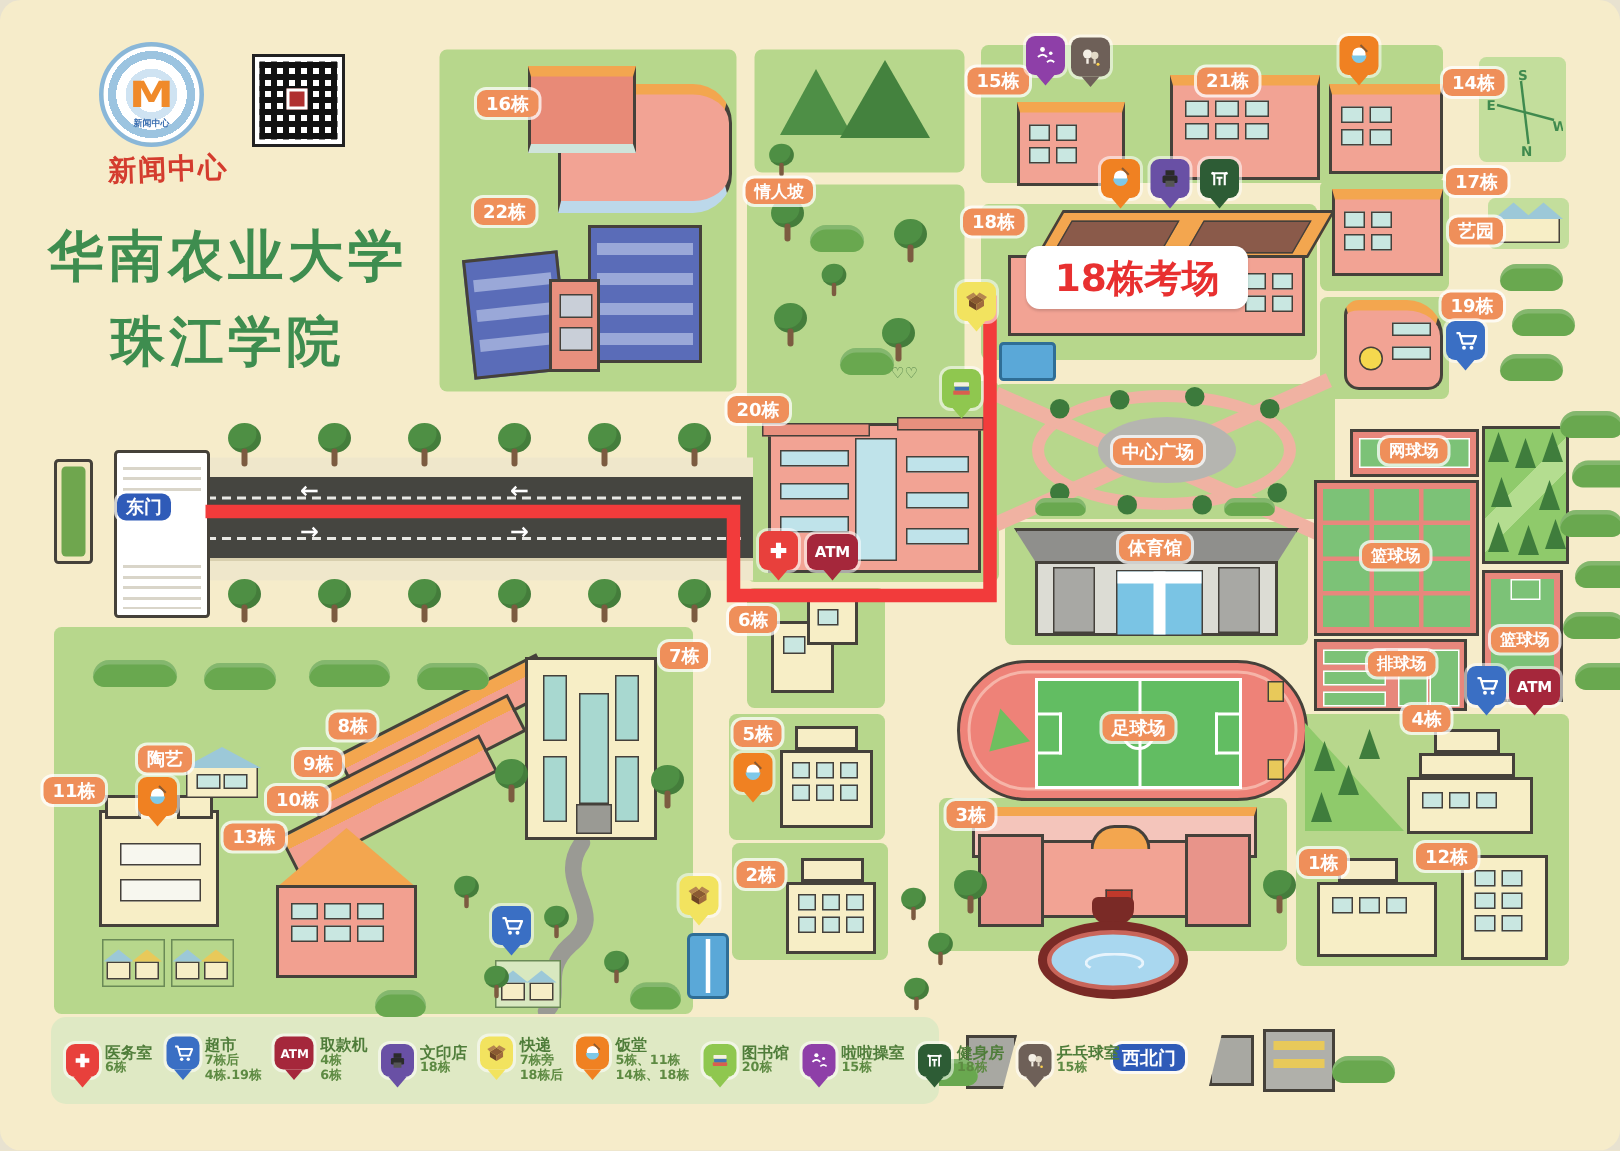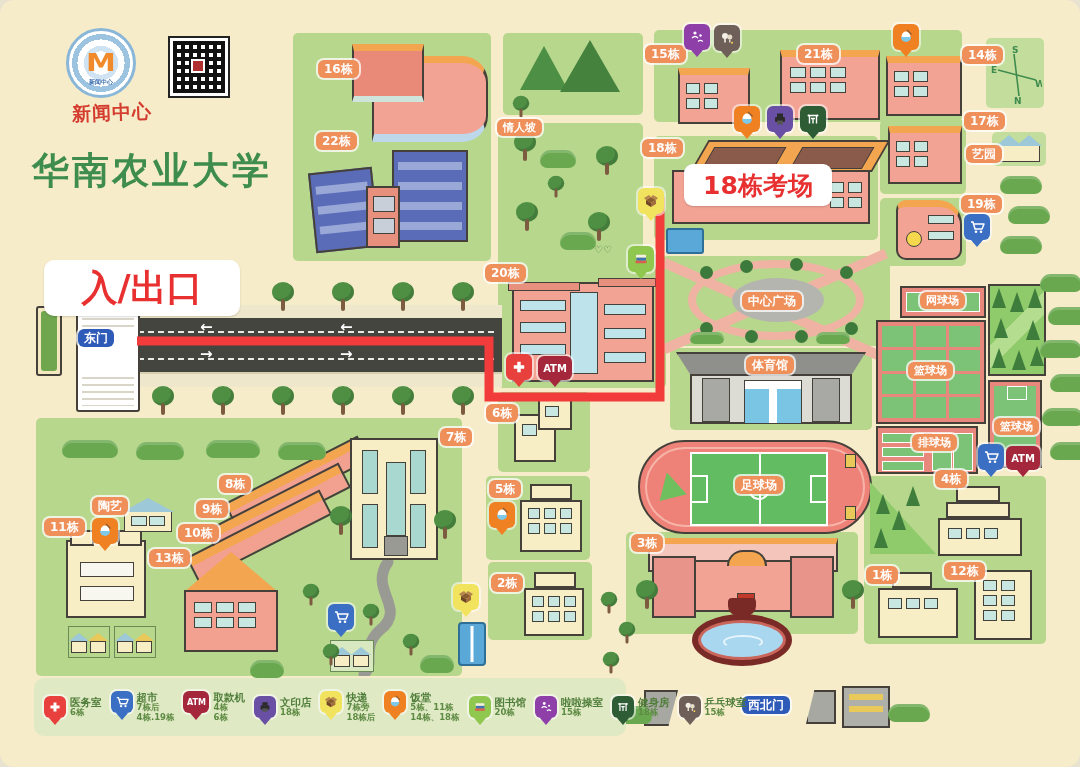--- a/index.html
+++ b/index.html
@@ -112,22 +112,22 @@
     <span style="color:#f08a2a;font-weight:bold;font-size:24px;transform:scaleX(1.25);">M</span>
     <span style="position:absolute;bottom:8px;font-size:6px;color:#3a6fb0;font-weight:bold;">新闻中心</span>
   </div>
   <div class="abs" style="left:52px;top:100px;width:120px;text-align:center;color:#d43c2e;font-weight:bold;font-size:19px;transform:rotate(-2deg);z-index:9;letter-spacing:1px;">新闻中心</div>
   <div class="abs" style="left:168px;top:36px;width:58px;height:58px;background:#fff;border:2px solid #222;z-index:9;">
     <div style="position:absolute;inset:3px;background:repeating-linear-gradient(0deg,#111 0 4px,transparent 4px 8px),repeating-linear-gradient(90deg,#111 0 4px,#fff 4px 8px);"></div>
     <div style="position:absolute;left:21px;top:21px;width:14px;height:14px;background:#b03030;border:2px solid #fff;box-sizing:border-box;"></div>
   </div>
   <div id="title">
     <div class="t1">华南农业大学</div>
-  </div>
-  <div class="sign" style="left:44px;top:260px;width:196px;height:56px;font-size:36px;">入/出口</div>
+    <div class="t2">珠江学院</div>
+  </div>
 
   <div class="abs" style="left:520px;top:46px;width:0;height:0;border-left:24px solid transparent;border-right:24px solid transparent;border-bottom:44px solid #4e8f46;z-index:2;"></div>
   <div class="abs" style="left:560px;top:40px;width:0;height:0;border-left:30px solid transparent;border-right:30px solid transparent;border-bottom:52px solid #44823e;z-index:2;"></div>
   <div class="tree sm" style="left:510px;top:92px;"></div>
   <div class="tree" style="left:514px;top:132px;"></div>
   <div class="tree" style="left:596px;top:146px;"></div>
   <div class="tree sm" style="left:545px;top:172px;"></div>
   <div class="tree" style="left:516px;top:202px;"></div>
   <div class="tree" style="left:588px;top:212px;"></div>
   <div class="bush" style="left:540px;top:150px;width:36px;"></div>
@@ -660,21 +660,21 @@
   <div class="pill" style="left:944px;top:562px;">12栋</div>
   <div class="pill" style="left:486px;top:404px;">6栋</div>
   <div class="pill" style="left:440px;top:428px;">7栋</div>
   <div class="pill" style="left:489px;top:480px;">5栋</div>
   <div class="pill" style="left:491px;top:574px;">2栋</div>
   <div class="pill" style="left:219px;top:475px;">8栋</div>
   <div class="pill" style="left:196px;top:500px;">9栋</div>
   <div class="pill" style="left:178px;top:524px;">10栋</div>
   <div class="pill" style="left:149px;top:549px;">13栋</div>
   <div class="pill" style="left:92px;top:497px;">陶艺</div>
-  <div class="pill" style="left:44px;top:518px;">11栋</div>
+  <div class="pill" style="left:29px;top:518px;">11栋</div>
   <div class="pill blue" style="left:78px;top:329px;">东门</div>
   <div class="pill blue" style="left:742px;top:696px;">西北门</div>
 
   <div id="legend">
     <div class="lg-item">
       <div class="pin lg" style="--c:#e8403c;">
           <svg width="14" height="14" viewBox="0 0 16 16">
             <path d="M6.3 2.8h3.4v3.5h3.5v3.4H9.7v3.5H6.3V9.7H2.8V6.3h3.5z" fill="#fff"></path>
           </svg>
         </div>

